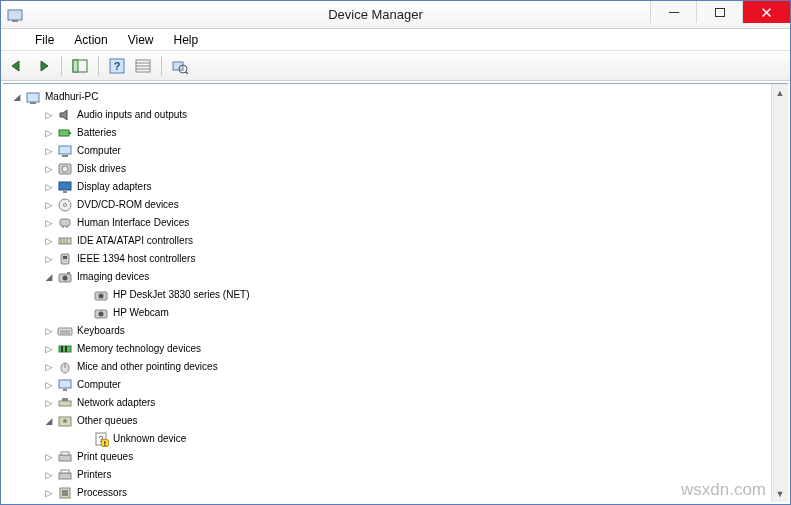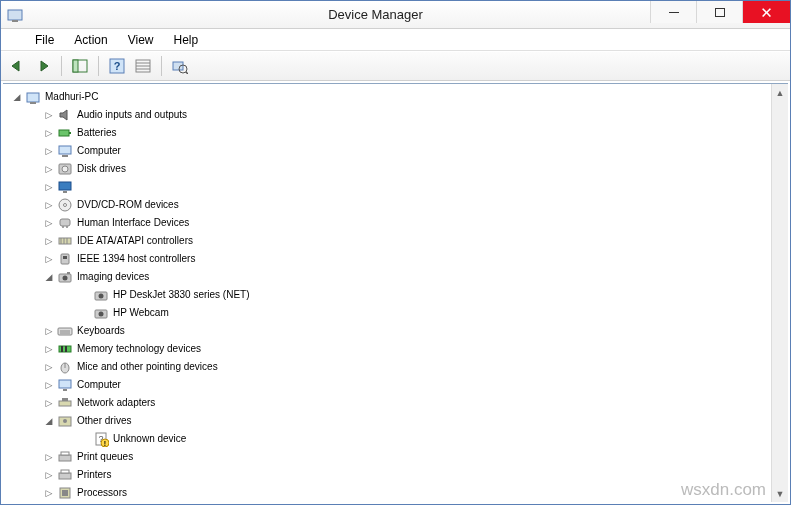--- a/index.html
+++ b/index.html
@@ -276,20 +276,21 @@
         <div class="node">
           <span class="indent"></span>
           <span class="indent"></span>
           <span class="expander">▷</span>
           <span class="node-icon">
             <svg width="16" height="16">
               <rect x="2" y="3" width="12" height="8" fill="#3a7dbf" stroke="#1a4d8a"></rect>
               <rect x="6" y="12" width="4" height="2" fill="#888"></rect>
             </svg>
           </span>
+          <span class="node-label">Display adapters</span>
         </div>
         <div class="node">
           <span class="indent"></span>
           <span class="indent"></span>
           <span class="expander">▷</span>
           <span class="node-icon">
             <svg width="16" height="16">
               <circle cx="8" cy="8" r="6" fill="#eee" stroke="#888"></circle>
               <circle cx="8" cy="8" r="1.5" fill="#fff" stroke="#888"></circle>
             </svg>
@@ -441,21 +442,21 @@
         <div class="node">
           <span class="indent"></span>
           <span class="indent"></span>
           <span class="expander">◢</span>
           <span class="node-icon">
             <svg width="16" height="16">
               <rect x="2" y="4" width="12" height="9" fill="#d8d8b0" stroke="#888"></rect>
               <circle cx="8" cy="8" r="2" fill="#888"></circle>
             </svg>
           </span>
-          <span class="node-label">Other drives</span>
+          <span class="node-label">Other queues</span>
         </div>
         <div class="node">
           <span class="indent"></span>
           <span class="indent"></span>
           <span class="indent"></span>
           <span class="indent"></span>
           <span class="expander none"></span>
           <span class="node-icon">
             <svg width="16" height="16">
               <rect x="3" y="2" width="10" height="12" fill="#fff" stroke="#888"></rect>

